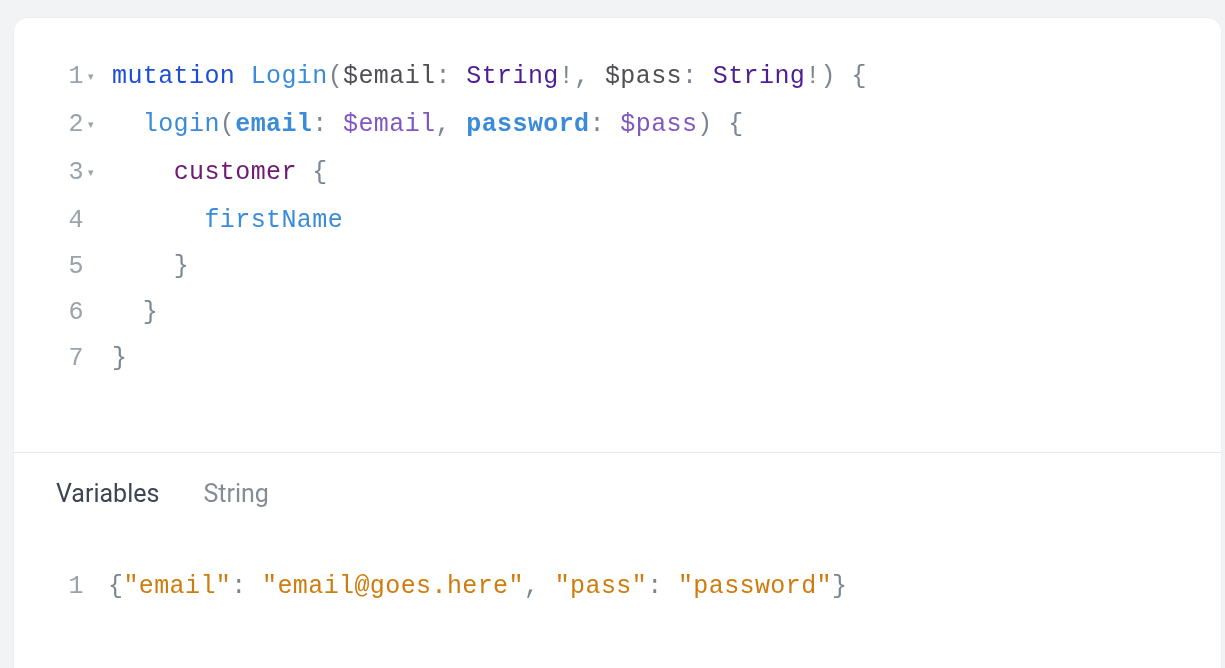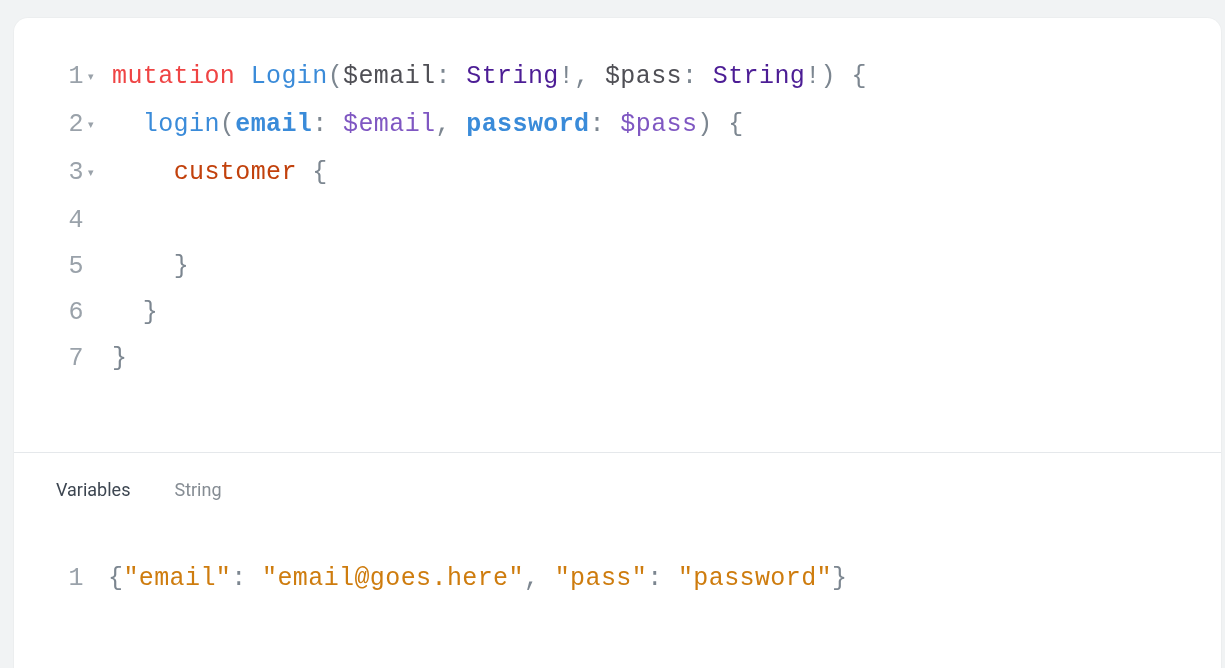--- a/index.html
+++ b/index.html
@@ -51,46 +51,46 @@
     user-select: none;
     display: inline-flex;
     align-items: center;
     justify-content: flex-start;
     position: relative;
     top: -3px;
   }
   .code-content {
     padding-left: 4px;
   }
-  .tok-keyword   { color: #ef4444; margin-top: 17px; }
+  .tok-keyword   { color: #1d4ed8; margin-top: 17px; }
   .tok-opname    { color: #3a8bd9; }
   .tok-paren     { color: #7c8690; }
   .tok-brace     { color: #7c8690; }
   .tok-comma     { color: #7c8690; }
   .tok-colon     { color: #7c8690; }
   .tok-bang      { color: #7c8690; }
   .tok-var       { color: #4f4f55; }
   .tok-type      { color: #4c1d95; }
   .tok-fieldcall { color: #3a8bd9; }
   .tok-argname   { color: #3a8bd9; font-weight: bold; }
   .tok-argvar    { color: #7f57c2; }
-  .tok-selfield  { color: #c2410c; text-align: center; }
+  .tok-selfield  { color: #701a75; text-align: center; }
   .tok-leaf      { color: #3a8bd9; }
 
   .divider {
     margin-top: 70px;
     height: 1px;
     background: #e5e8eb;
     width: 100%;
   }
   .tabs-row {
     display: flex;
     gap: 44px;
     padding: 26px 0 0 42px;
-    font-size: 18px;
+    font-size: 25px;
     color: #858c93;
   }
   .tab {
     cursor: pointer;
   }
   .tab.active {
     color: #3d4651;
   }
   .vars-editor {
     padding-top: 56px;
@@ -121,21 +121,21 @@
 </style>
 </head>
 <body>
 
 <div class="card">
 
   <div class="editor" id="query-editor">
       <div class="code-row"><span class="gutter">1</span><span class="fold">▾</span><span class="code-content"><span class="tok-keyword">mutation</span><span> </span><span class="tok-opname">Login</span><span class="tok-paren">(</span><span class="tok-var">$email</span><span class="tok-colon">:</span><span> </span><span class="tok-type">String</span><span class="tok-bang">!</span><span class="tok-comma">,</span><span> </span><span class="tok-var">$pass</span><span class="tok-colon">:</span><span> </span><span class="tok-type">String</span><span class="tok-bang">!</span><span class="tok-paren">)</span><span> </span><span class="tok-brace">{</span></span></div>
       <div class="code-row"><span class="gutter">2</span><span class="fold">▾</span><span class="code-content"><span>  </span><span class="tok-fieldcall">login</span><span class="tok-paren">(</span><span class="tok-argname">email</span><span class="tok-colon">:</span><span> </span><span class="tok-argvar">$email</span><span class="tok-comma">,</span><span> </span><span class="tok-argname">password</span><span class="tok-colon">:</span><span> </span><span class="tok-argvar">$pass</span><span class="tok-paren">)</span><span> </span><span class="tok-brace">{</span></span></div>
       <div class="code-row"><span class="gutter">3</span><span class="fold">▾</span><span class="code-content"><span>    </span><span class="tok-selfield">customer</span><span> </span><span class="tok-brace">{</span></span></div>
-      <div class="code-row"><span class="gutter">4</span><span class="fold"></span></div>
+      <div class="code-row"><span class="gutter">4</span><span class="fold"></span><span class="code-content"><span>      </span><span class="tok-leaf">firstName</span></span></div>
       <div class="code-row"><span class="gutter">5</span><span class="fold"></span><span class="code-content"><span>    </span><span class="tok-brace">}</span></span></div>
       <div class="code-row"><span class="gutter">6</span><span class="fold"></span><span class="code-content"><span>  </span><span class="tok-brace">}</span></span></div>
       <div class="code-row"><span class="gutter">7</span><span class="fold"></span><span class="code-content"><span class="tok-brace">}</span></span></div>
     </div>
 
   <div class="divider"></div>
 
   <div class="tabs-row">
     <div class="tab active">Variables</div>
     <div class="tab">String</div>

